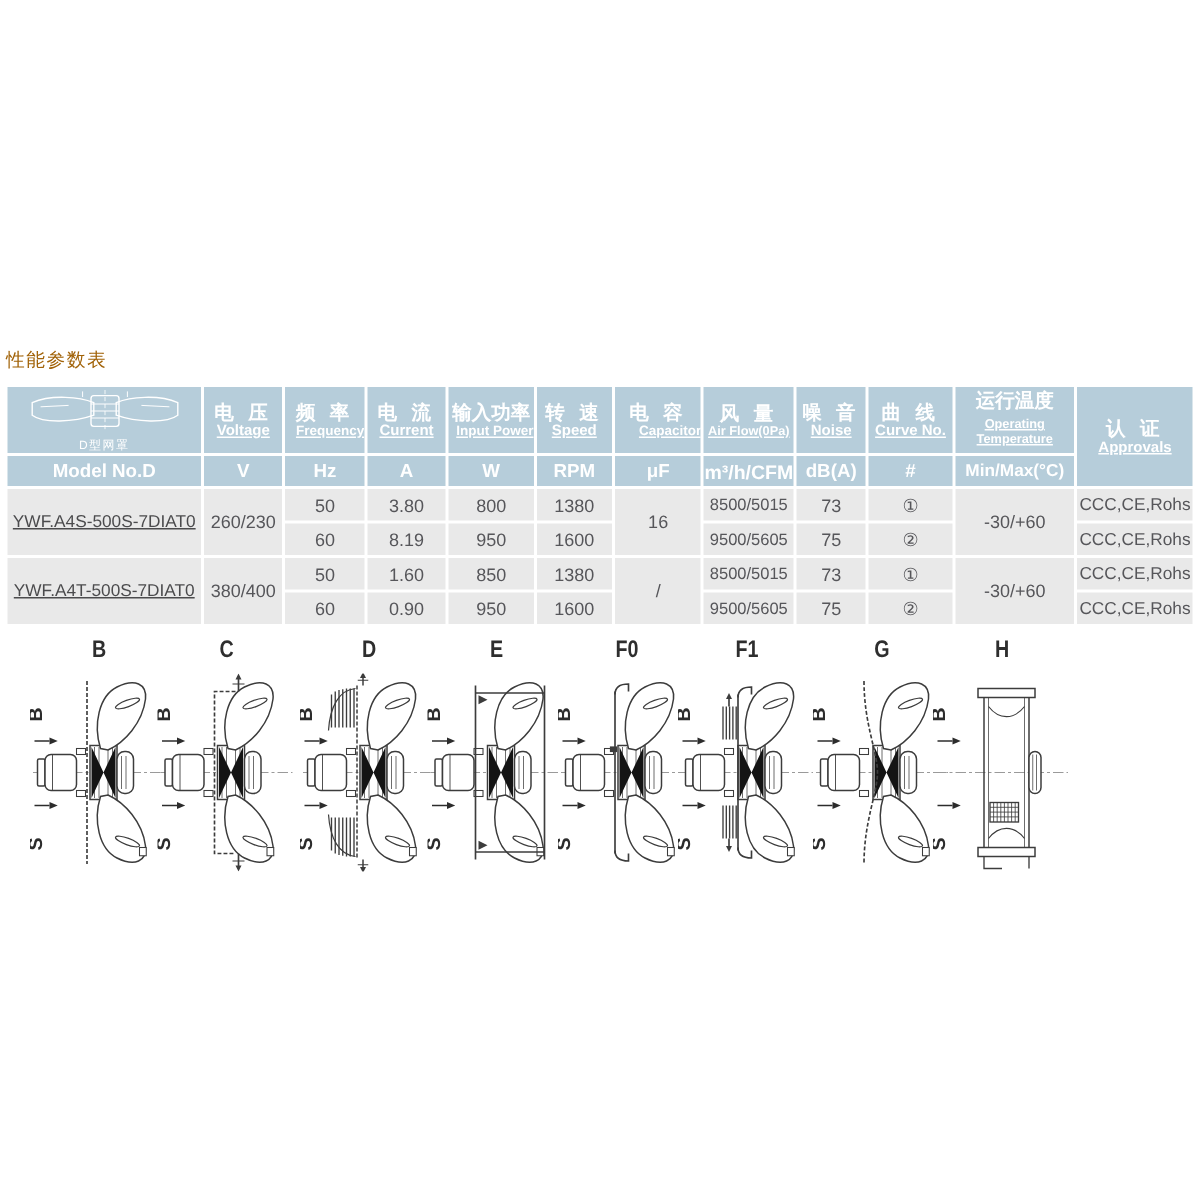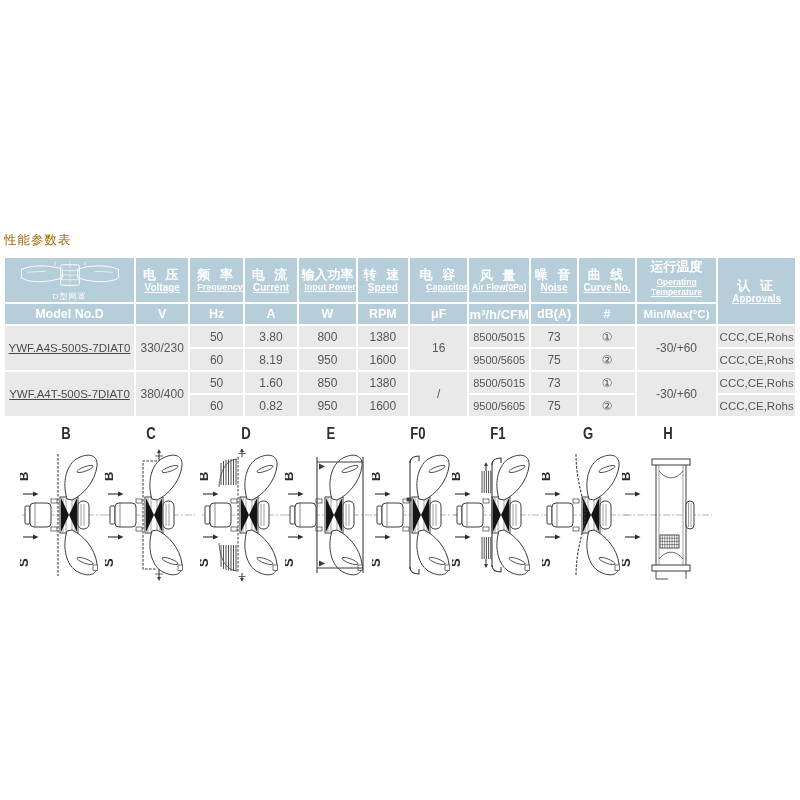--- a/index.html
+++ b/index.html
@@ -163,21 +163,21 @@
     <td class="hcell">RPM</td>
     <td class="hcell">μF</td>
     <td class="hcell" style="font-size:13px">m³/h/CFM</td>
     <td class="hcell">dB(A)</td>
     <td class="hcell">#</td>
     <td class="hcell" style="font-size:11.5px">Min/Max(°C)</td>
   </tr>
 
   <tr class="data-row">
     <td class="bcell model-name" rowspan="2">YWF.A4S-500S-7DIAT0</td>
-    <td class="bcell" rowspan="2">330/230</td>
+    <td class="bcell" rowspan="2">260/230</td>
     <td class="bcell">50</td>
     <td class="bcell">3.80</td>
     <td class="bcell">800</td>
     <td class="bcell">1380</td>
     <td class="bcell" rowspan="2">16</td>
     <td class="bcell" style="font-size:11px">8500/5015</td>
     <td class="bcell">73</td>
     <td class="bcell">①</td>
     <td class="bcell" rowspan="2">-30/+60</td>
     <td class="bcell" style="font-size:11.5px">CCC,CE,Rohs</td>
@@ -202,21 +202,21 @@
     <td class="bcell">1380</td>
     <td class="bcell" rowspan="2">/</td>
     <td class="bcell" style="font-size:11px">8500/5015</td>
     <td class="bcell">73</td>
     <td class="bcell">①</td>
     <td class="bcell" rowspan="2">-30/+60</td>
     <td class="bcell" style="font-size:11.5px">CCC,CE,Rohs</td>
   </tr>
   <tr class="data-row">
     <td class="bcell">60</td>
-    <td class="bcell">0.82</td>
+    <td class="bcell">0.90</td>
     <td class="bcell">950</td>
     <td class="bcell">1600</td>
     <td class="bcell" style="font-size:11px">9500/5605</td>
     <td class="bcell">75</td>
     <td class="bcell">②</td>
     <td class="bcell" style="font-size:11.5px">CCC,CE,Rohs</td>
   </tr>
 </tbody>
   </table>
 

